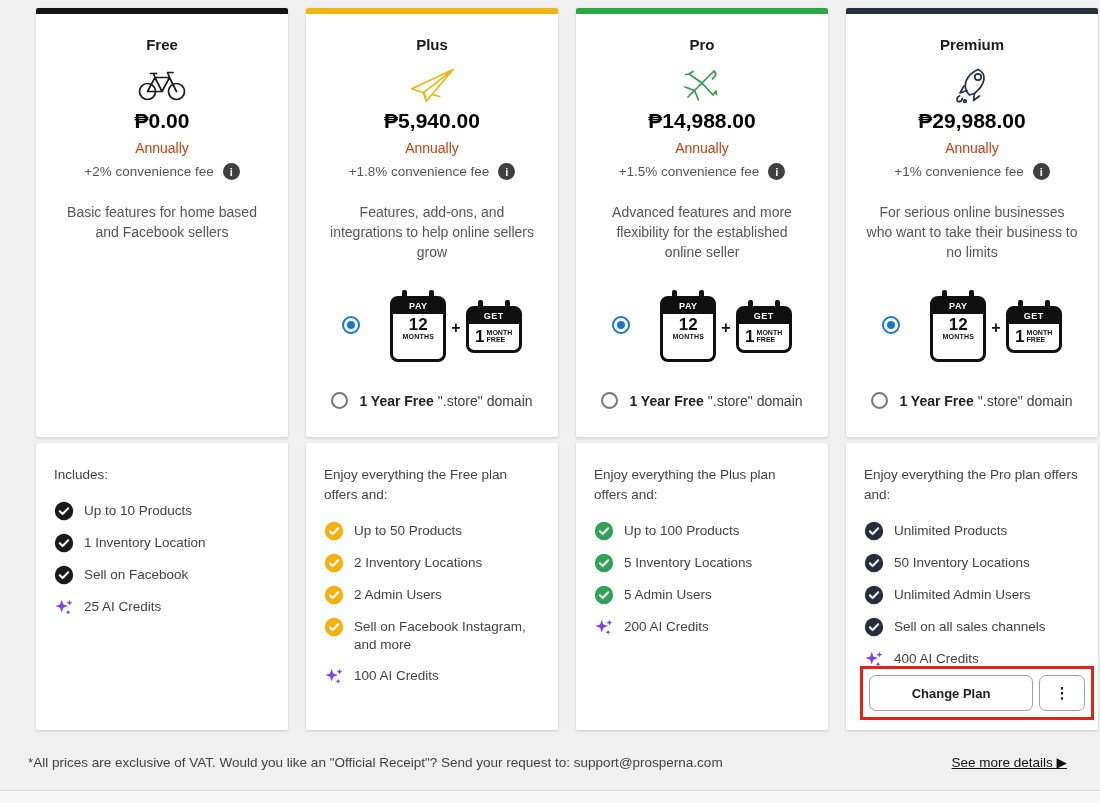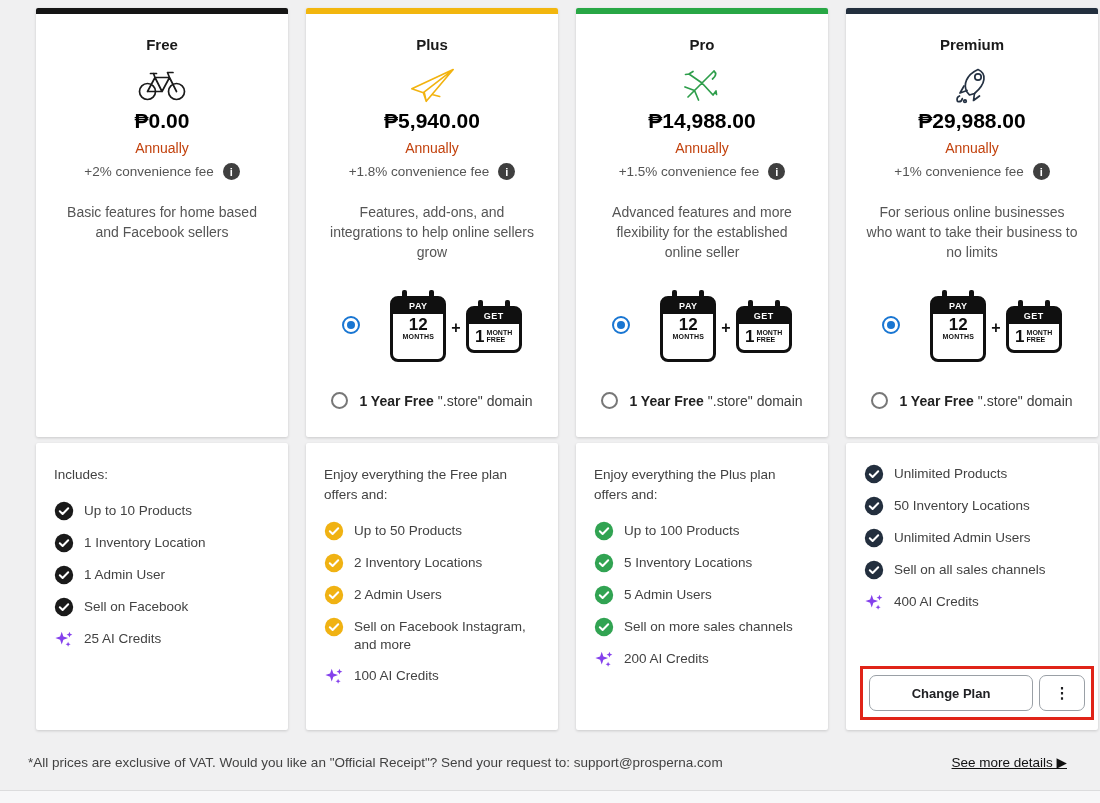--- a/index.html
+++ b/index.html
@@ -111,27 +111,20 @@
                 <circle class="check-circle" cx="10" cy="10" r="9.2"></circle>
                 <path d="M5.8 10.3 L8.6 13 L14.2 7.2" stroke="#fff" stroke-width="2" fill="none" stroke-linecap="round" stroke-linejoin="round"></path>
               </svg>
             <span>1 Inventory Location</span>
             </li>
           <li>
             <svg class="feat-icon" viewBox="0 0 20 20">
                 <circle class="check-circle" cx="10" cy="10" r="9.2"></circle>
                 <path d="M5.8 10.3 L8.6 13 L14.2 7.2" stroke="#fff" stroke-width="2" fill="none" stroke-linecap="round" stroke-linejoin="round"></path>
               </svg>
-            <span>1 Admin User</span>
-            </li>
-          <li>
-            <svg class="feat-icon" viewBox="0 0 20 20">
-                <circle class="check-circle" cx="10" cy="10" r="9.2"></circle>
-                <path d="M5.8 10.3 L8.6 13 L14.2 7.2" stroke="#fff" stroke-width="2" fill="none" stroke-linecap="round" stroke-linejoin="round"></path>
-              </svg>
             <span>Sell on Facebook</span>
             </li>
           <li>
             <svg class="feat-icon" viewBox="0 0 22 22" fill="#8440EC">
                 <path d="M8.5 3 L10.3 8.2 L15.5 10 L10.3 11.8 L8.5 17 L6.7 11.8 L1.5 10 L6.7 8.2 Z"></path>
                 <path d="M17 3 l0.9 2.3 2.3 0.9 -2.3 0.9 -0.9 2.3 -0.9 -2.3 -2.3 -0.9 2.3 -0.9 Z"></path>
                 <path d="M15.5 14 l0.8 2 2 0.8 -2 0.8 -0.8 2 -0.8 -2 -2 -0.8 2 -0.8 Z"></path>
               </svg>
             <span>25 AI Credits</span>
             </li>
@@ -298,27 +291,20 @@
                 <path d="M5.8 10.3 L8.6 13 L14.2 7.2" stroke="#fff" stroke-width="2" fill="none" stroke-linecap="round" stroke-linejoin="round"></path>
               </svg>
             <span>5 Inventory Locations</span>
             </li>
           <li>
             <svg class="feat-icon" viewBox="0 0 20 20">
                 <circle class="check-circle" cx="10" cy="10" r="9.2"></circle>
                 <path d="M5.8 10.3 L8.6 13 L14.2 7.2" stroke="#fff" stroke-width="2" fill="none" stroke-linecap="round" stroke-linejoin="round"></path>
               </svg>
             <span>5 Admin Users</span>
-            </li>
-          <li>
-            <svg class="feat-icon" viewBox="0 0 20 20">
-                <circle class="check-circle" cx="10" cy="10" r="9.2"></circle>
-                <path d="M5.8 10.3 L8.6 13 L14.2 7.2" stroke="#fff" stroke-width="2" fill="none" stroke-linecap="round" stroke-linejoin="round"></path>
-              </svg>
-            <span>Sell on more sales channels</span>
             </li>
           <li>
             <svg class="feat-icon" viewBox="0 0 22 22" fill="#8440EC">
                 <path d="M8.5 3 L10.3 8.2 L15.5 10 L10.3 11.8 L8.5 17 L6.7 11.8 L1.5 10 L6.7 8.2 Z"></path>
                 <path d="M17 3 l0.9 2.3 2.3 0.9 -2.3 0.9 -0.9 2.3 -0.9 -2.3 -2.3 -0.9 2.3 -0.9 Z"></path>
                 <path d="M15.5 14 l0.8 2 2 0.8 -2 0.8 -0.8 2 -0.8 -2 -2 -0.8 2 -0.8 Z"></path>
               </svg>
             <span>200 AI Credits</span>
             </li>
         </ul>
@@ -373,20 +359,21 @@
               </span>
             </span>
           </div>
           <div class="domain-row">
             <span class="radio radio-off"></span>
             <span><span class="domain-bold">1 Year Free</span> <span>".store" domain</span></span>
           </div>
         </div>
       </div>
       <div class="bottom-card">
+        <p class="features-intro">Enjoy everything the Pro plan offers and:</p>
         <ul class="features">
           <li>
             <svg class="feat-icon" viewBox="0 0 20 20">
                 <circle class="check-circle" cx="10" cy="10" r="9.2"></circle>
                 <path d="M5.8 10.3 L8.6 13 L14.2 7.2" stroke="#fff" stroke-width="2" fill="none" stroke-linecap="round" stroke-linejoin="round"></path>
               </svg>
             <span>Unlimited Products</span>
             </li>
           <li>
             <svg class="feat-icon" viewBox="0 0 20 20">

